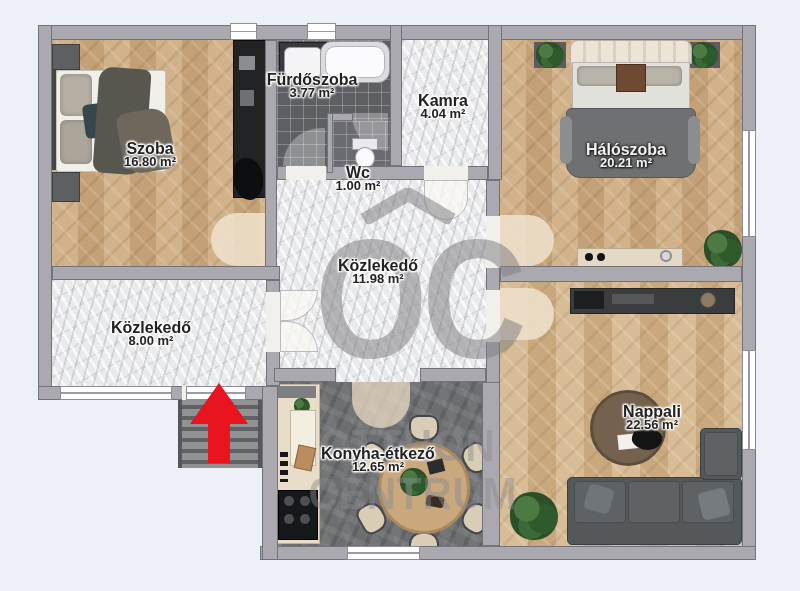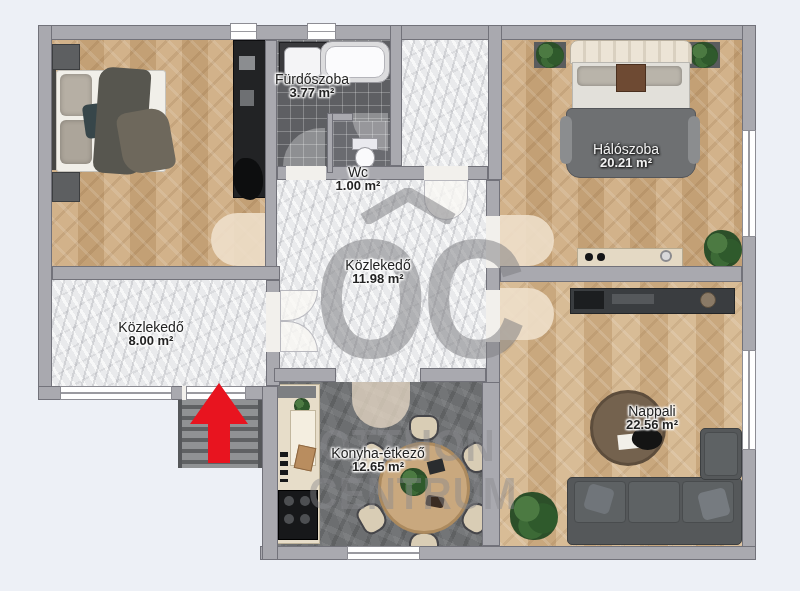--- a/index.html
+++ b/index.html
@@ -33,21 +33,21 @@
   .window{z-index:4;background:#fff;border:1px solid #8d8d94;box-sizing:border-box;}
   .win-h{background-image:linear-gradient(rgba(0,0,0,0) 45%, #9a9aa0 45%, #9a9aa0 55%, rgba(0,0,0,0) 55%);}
   .win-v{background-image:linear-gradient(90deg, rgba(0,0,0,0) 45%, #9a9aa0 45%, #9a9aa0 55%, rgba(0,0,0,0) 55%);}
   
   .arc{z-index:2;}
   .arc-beige{background:rgba(238,223,202,.9);}
   .arc-light{background:rgba(250,248,244,.75);border:1px solid #b9b9bf;box-sizing:border-box;}
   
   .room-label{z-index:6;text-align:center;color:#222;pointer-events:none;
     text-shadow:0 0 3px #fff,0 0 3px #fff,1px 1px 2px #fff,-1px -1px 2px #fff,1px -1px 2px #fff,-1px 1px 2px #fff;}
-  .room-label .nm{font-weight:400;font-size:14px;line-height:13px;}
+  .room-label .nm{font-weight:700;font-size:16px;line-height:13px;}
   .room-label .ar{font-weight:700;font-size:13px;line-height:13px;}
   
   #watermark{z-index:5;text-align:center;color:rgba(124,124,129,.52);pointer-events:none;}
   #watermark .oc{font-size:168px;line-height:150px;font-weight:700;letter-spacing:-6px;transform:scaleX(.86);}
   #watermark .wm-line{font-size:44px;line-height:48px;font-weight:700;letter-spacing:1px;color:rgba(138,138,143,.45);transform:scaleX(.92);}
   
   .furn{z-index:2;}
   .plantpot{background:#5a5c5e;}
   .plant{border-radius:46% 54% 50% 50%;background:
     radial-gradient(circle at 35% 35%, #4c7a42 0 28%, rgba(0,0,0,0) 30%),
@@ -217,28 +217,36 @@
 
   <div id="watermark" class="abs" style="left:300px;top:188px;width:215px;">
     <svg width="100" height="36" viewBox="0 0 100 36" style="display:block;margin:0 auto;">
       <polyline points="6,32 50,6 94,32" fill="none" stroke="rgba(124,124,129,.52)" stroke-width="14"></polyline>
     </svg>
     <div class="oc">OC</div>
     <div class="wm-line" style="margin-top:48px;">OTTHON</div>
     <div class="wm-line">CENTRUM</div>
   </div>
 
+  <div class="abs room-label" style="left:100px;top:142px;width:100px;">
+    <div class="nm">Szoba</div>
+    <div class="ar">16.80 m²</div>
+  </div>
   <div class="abs room-label" style="left:262px;top:73px;width:100px;">
     <div class="nm">Fürdőszoba</div>
     <div class="ar">3.77 m²</div>
   </div>
   <div class="abs room-label" style="left:327px;top:138px;width:62px;margin-top:28px;">
     <div class="nm">Wc</div>
     <div class="ar">1.00 m²</div>
   </div>
+  <div class="abs room-label" style="left:393px;top:94px;width:100px;">
+    <div class="nm">Kamra</div>
+    <div class="ar">4.04 m²</div>
+  </div>
   <div class="abs room-label" style="left:576px;top:143px;width:100px;color:#f2f2f2;text-shadow:0 0 3px #222,0 0 3px #222,1px 1px 2px #111;text-align:center;">
     <div class="nm">Hálószoba</div>
     <div class="ar">20.21 m²</div>
   </div>
   <div class="abs room-label" style="left:328px;top:259px;width:100px;">
     <div class="nm">Közlekedő</div>
     <div class="ar">11.98 m²</div>
   </div>
   <div class="abs room-label" style="left:101px;top:321px;width:100px;">
     <div class="nm">Közlekedő</div>

